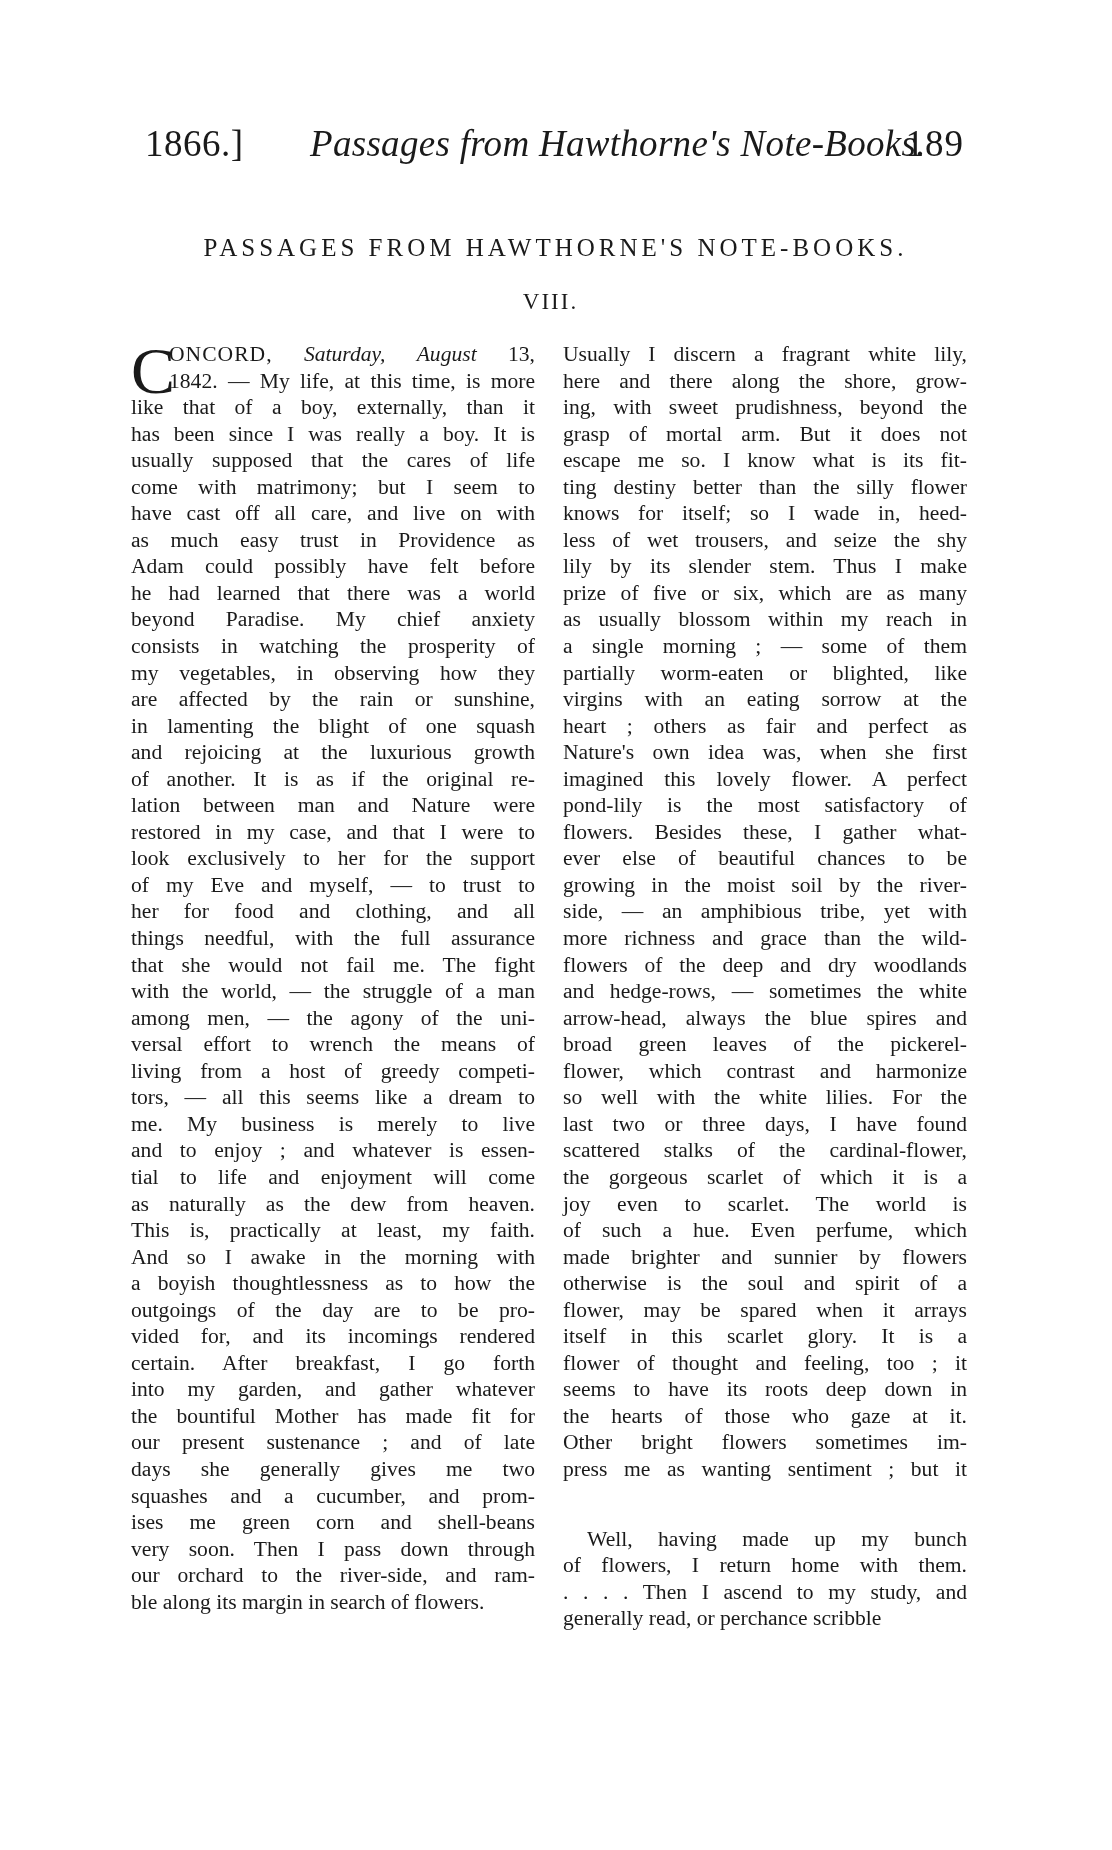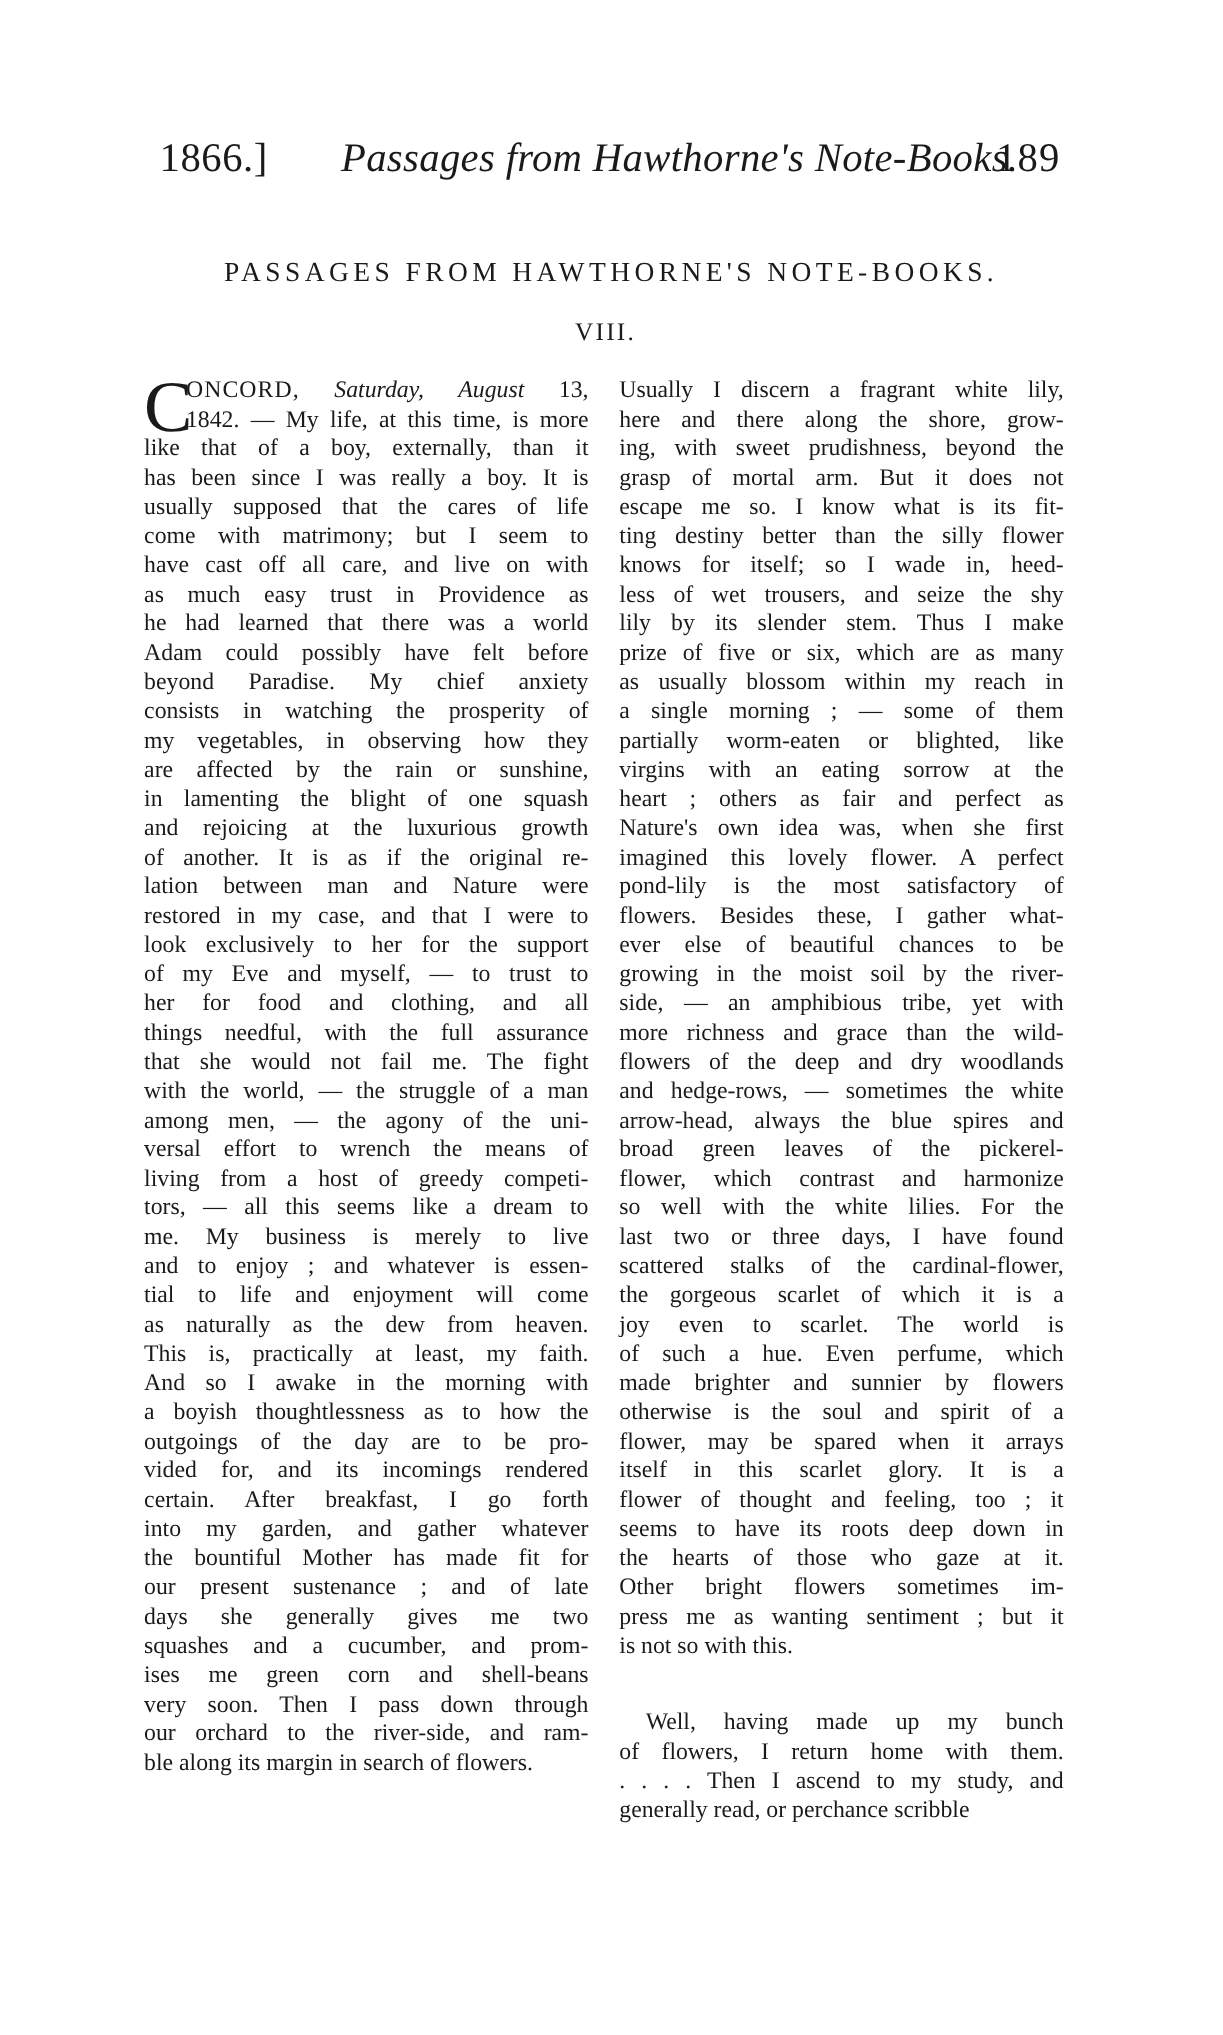--- a/index.html
+++ b/index.html
@@ -67,22 +67,22 @@
     <span>13,</span>
   </span>
   <span class="line cap-indent">1842. — My life, at this time, is more</span>
   <div id="left-lines">
       <span class="line">like that of a boy, externally, than it</span>
       <span class="line">has been since I was really a boy.  It is</span>
       <span class="line">usually supposed that the cares of life</span>
       <span class="line">come with matrimony; but I seem to</span>
       <span class="line">have cast off all care, and live on with</span>
       <span class="line">as much easy trust in Providence as</span>
+      <span class="line">Adam could possibly have felt before</span>
       <span class="line">he had learned that there was a world</span>
-      <span class="line">Adam could possibly have felt before</span>
       <span class="line">beyond Paradise.  My chief anxiety</span>
       <span class="line">consists in watching the prosperity of</span>
       <span class="line">my vegetables, in observing how they</span>
       <span class="line">are affected by the rain or sunshine,</span>
       <span class="line">in lamenting the blight of one squash</span>
       <span class="line">and rejoicing at the luxurious growth</span>
       <span class="line">of another.  It is as if the original re-</span>
       <span class="line">lation between man and Nature were</span>
       <span class="line">restored in my case, and that I were to</span>
       <span class="line">look exclusively to her for the support</span>
@@ -155,19 +155,18 @@
       <span class="line">of such a hue.  Even perfume, which</span>
       <span class="line">made brighter and sunnier by flowers</span>
       <span class="line">otherwise is the soul and spirit of a</span>
       <span class="line">flower, may be spared when it arrays</span>
       <span class="line">itself in this scarlet glory.  It is a</span>
       <span class="line">flower of thought and feeling, too ; it</span>
       <span class="line">seems to have its roots deep down in</span>
       <span class="line">the hearts of those who gaze at it.</span>
       <span class="line">Other bright flowers sometimes im-</span>
       <span class="line">press me as wanting sentiment ; but it</span>
-      <span class="line last">is not so with this.</span>
       <span class="line indent">Well, having made up my bunch</span>
       <span class="line">of flowers, I return home with them.</span>
       <span class="line">. . . . Then I ascend to my study, and</span>
       <span class="line last">generally read, or perchance scribble</span>
     </div>
 </div>
 
 </body></html>

